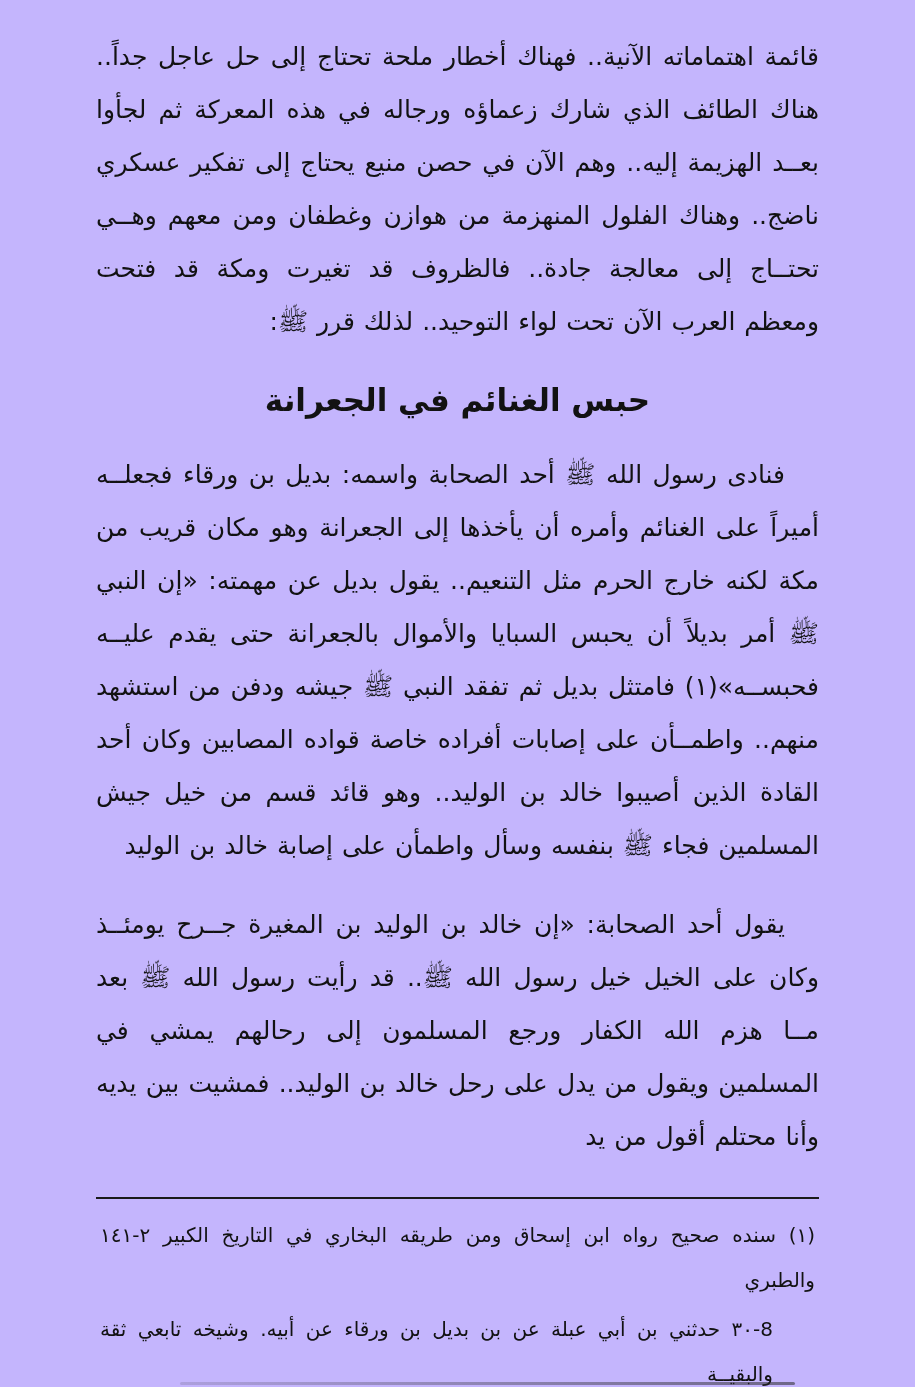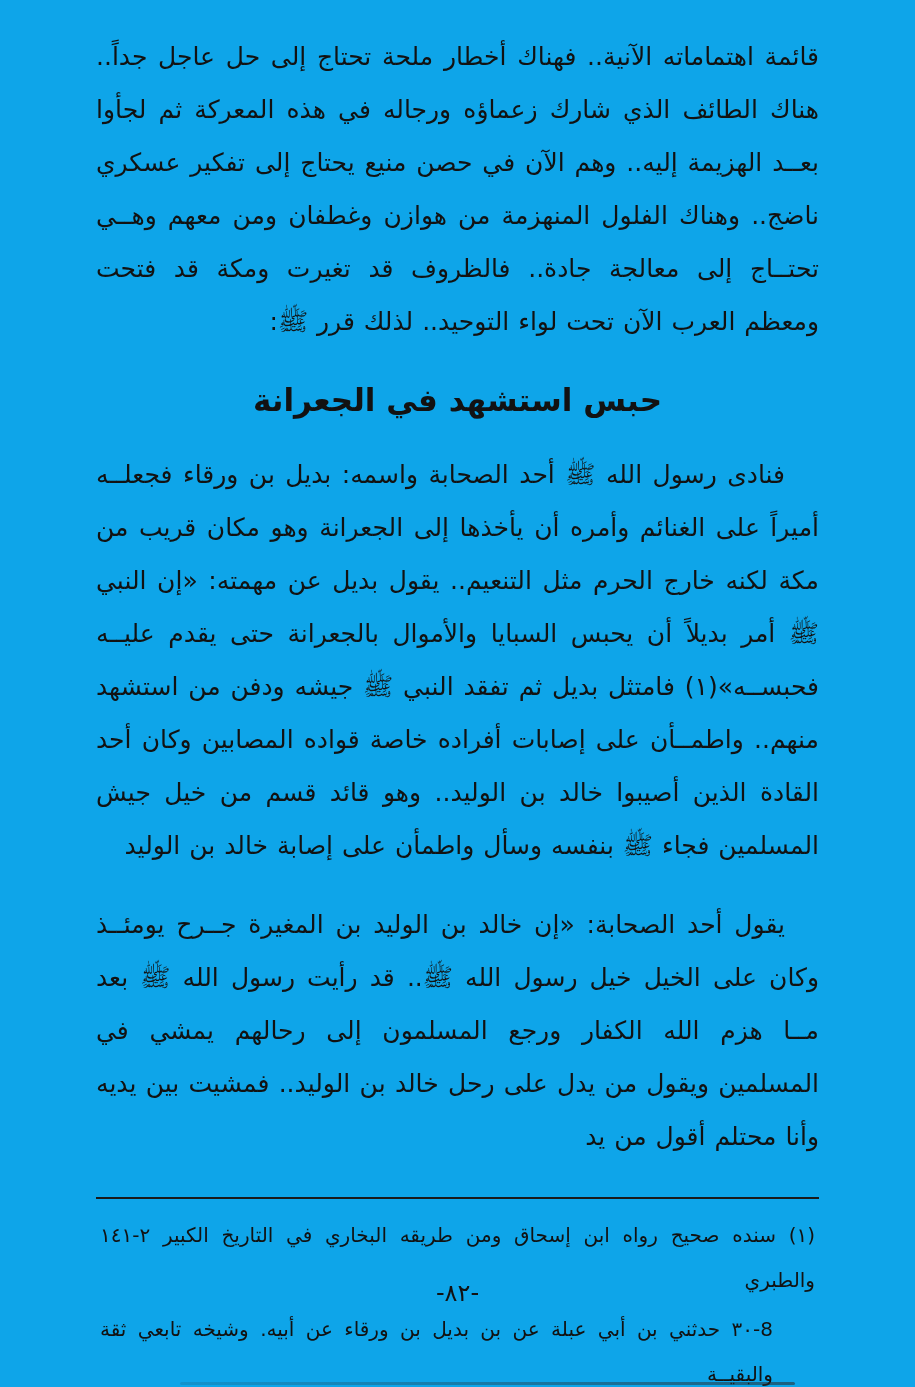--- a/index.html
+++ b/index.html
@@ -5,21 +5,21 @@
   html, body {
     margin: 0;
     padding: 0;
     background: #e8e8e6;
   }
   .page {
     position: relative;
     width: 915px;
     height: 1387px;
     margin: 0 auto;
-    background: #0ea5e9;
+    background: #c4b5fd;
     overflow: hidden;
     direction: rtl;
     font-family: "DejaVu Sans", sans-serif;
     color: #121212;
   }
   .content {
     position: absolute;
     top: 30px;
     right: 96px;
     left: 96px;
@@ -85,30 +85,29 @@
   }
 </style>
 </head>
 <body>
 
 <div class="page">
   <div class="content">
 
     <p class="body-text">قائمة اهتماماته الآنية.. فهناك أخطار ملحة تحتاج إلى حل عاجل جداً.. هناك الطائف الذي شارك زعماؤه ورجاله في هذه المعركة ثم لجأوا بعــد الهزيمة إليه.. وهم الآن في حصن منيع يحتاج إلى تفكير عسكري ناضج.. وهناك الفلول المنهزمة من هوازن وغطفان ومن معهم وهــي تحتــاج إلى معالجة جادة.. فالظروف قد تغيرت ومكة قد فتحت ومعظم العرب الآن تحت لواء التوحيد.. لذلك قرر ﷺ:</p>
 
-    <h2 class="section-title">حبس استشهد في الجعرانة</h2>
+    <h2 class="section-title">حبس الغنائم في الجعرانة</h2>
 
     <p class="body-text indent">فنادى رسول الله ﷺ أحد الصحابة واسمه: بديل بن ورقاء فجعلــه أميراً على الغنائم وأمره أن يأخذها إلى الجعرانة وهو مكان قريب من مكة لكنه خارج الحرم مثل التنعيم.. يقول بديل عن مهمته: «إن النبي ﷺ أمر بديلاً أن يحبس السبايا والأموال بالجعرانة حتى يقدم عليــه فحبســه»(١) فامتثل بديل ثم تفقد النبي ﷺ جيشه ودفن من استشهد منهم.. واطمــأن على إصابات أفراده خاصة قواده المصابين وكان أحد القادة الذين أصيبوا خالد بن الوليد.. وهو قائد قسم من خيل جيش المسلمين فجاء ﷺ بنفسه وسأل واطمأن على إصابة خالد بن الوليد</p>
 
     <p class="body-text indent para-gap">يقول أحد الصحابة: «إن خالد بن الوليد بن المغيرة جــرح يومئــذ وكان على الخيل خيل رسول الله ﷺ.. قد رأيت رسول الله ﷺ بعد مــا هزم الله الكفار ورجع المسلمون إلى رحالهم يمشي في المسلمين ويقول من يدل على رحل خالد بن الوليد.. فمشيت بين يديه وأنا محتلم أقول من يد</p>
 
     <div class="footnote-rule"></div>
 
     <div class="footnote">
       <p>(١) سنده صحيح رواه ابن إسحاق ومن طريقه البخاري في التاريخ الكبير ٢-١٤١ والطبري</p>
       <p class="fn-cont">8-٣٠ حدثني بن أبي عبلة عن بن بديل بن ورقاء عن أبيه. وشيخه تابعي ثقة والبقيــة</p>
     </div>
   </div>
 
-  <div class="page-number">-٨٢-</div>
 
   <div class="scan-edge"></div>
 </div>
 
 </body></html>

